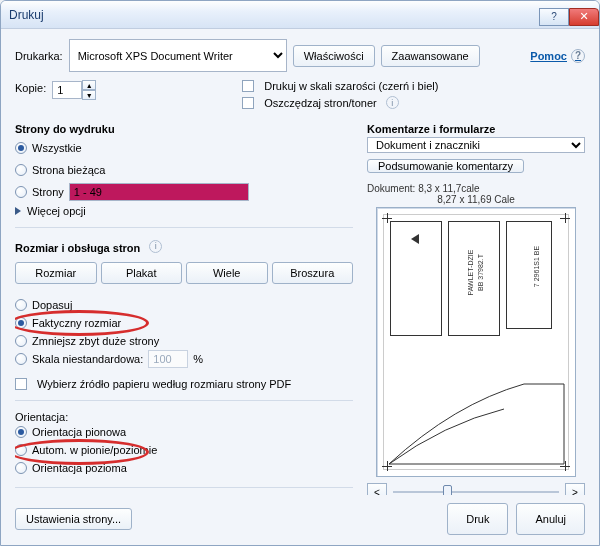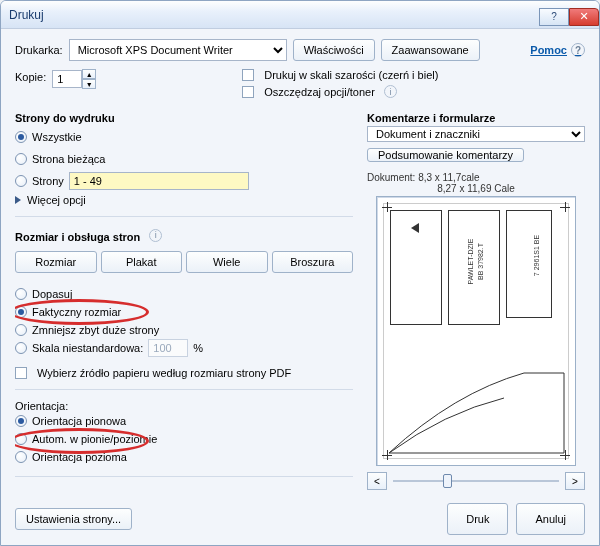--- a/index.html
+++ b/index.html
@@ -5,38 +5,38 @@
 * { box-sizing: border-box; font-family: "Segoe UI", Tahoma, sans-serif; font-size: 11px; }
 body { margin:0; background:#eef1f5; }
 .window { width:600px; height:546px; background:#f2f5fa; border:1px solid #8ea5c2; border-radius:6px 6px 0 0; overflow:hidden; position:relative; }
 .titlebar { height:28px; background:linear-gradient(#fdfefe,#e8f0fb 40%,#d7e4f5); border-bottom:1px solid #c0cde0; display:flex; align-items:center; padding:0 0 0 8px; }
 .titlebar .title { color:#1a3c6e; font-size:12px; }
 .winbtns { margin-left:auto; display:flex; }
 .winbtn { width:30px; height:18px; margin-top:4px; border:1px solid #7a95b8; background:linear-gradient(#f8fbff,#d7e5f5); display:flex; align-items:center; justify-content:center; font-size:10px; color:#2b4a78; }
 .winbtn.close { background:linear-gradient(#f07b7b,#d63c2f); color:#fff; border-color:#a12c22; border-top-right-radius:4px;}
 .body { padding:10px 14px 10px 14px; display:flex; flex-direction:column; height:calc(100% - 28px); }
 .row { display:flex; align-items:center; gap:6px; }
-select.printer { flex:1; max-width:218px; height:22px; border:1px solid #a7b5c9; background:#fff; padding:0 4px;}
+select.printer { flex:1; max-width:218px; height:33px; border:1px solid #a7b5c9; background:#fff; padding:0 4px;}
 .btn { height:22px; border:1px solid #9fb2c9; background:linear-gradient(#fdfefe,#ebf1f8); border-radius:3px; padding:0 10px; display:inline-flex; align-items:center; cursor:pointer; }
 .big-btn { height:32px; padding:0 18px; }
 .help { color:#0b5aaa; margin-left:auto; font-weight:bold; text-decoration:underline; cursor:pointer; display:flex; align-items:center; gap:4px;}
 .help .qicon{ width:14px;height:14px;border:1px solid #9fb2c9;border-radius:50%;display:inline-flex;align-items:center;justify-content:center;font-size:10px;color:#6b7f97;text-decoration:none;}
 .spin { display:flex; align-items:center; }
 .spin input{ width:30px; height:18px; border:1px solid #a7b5c9; text-align:left; padding:0 4px;}
 .spin .arrows{ display:flex; flex-direction:column; }
 .spin .arrow{ width:14px;height:10px;border:1px solid #9fb2c9;background:linear-gradient(#fdfefe,#e8f0fa);font-size:7px;display:flex;align-items:center;justify-content:center;cursor:pointer;}
 .checkbox { width:12px;height:12px;border:1px solid #8fa4bd;background:#fff;display:inline-block;margin-right:4px;vertical-align:middle;}
 .main { display:flex; gap:14px; margin-top:10px; flex:1; overflow:hidden;}
 .left { flex:1; display:flex; flex-direction:column; gap:4px;}
 .right { width:218px; display:flex; flex-direction:column; }
 .section-title { font-weight:bold; margin-top:4px; }
 .radio-row { display:flex; align-items:center; gap:5px; height:18px; }
 .radio { width:12px;height:12px;border:1px solid #7d94b2;border-radius:50%;background:radial-gradient(circle at 35% 35%,#fff,#e6eef8);display:inline-flex;align-items:center;justify-content:center;}
 .radio.selected::after{content:"";width:6px;height:6px;border-radius:50%;background:#2b5aa0;}
-input.range { width:60px; height:18px; border:1px solid #a7b5c9; padding:0 4px; background:#fef9c3;}
+input.range { width:60px; height:18px; border:1px solid #a7b5c9; padding:0 4px; background:#be185d;}
 .expand-row{display:flex;align-items:center;gap:6px;cursor:pointer;}
 .tri{width:0;height:0;border-top:4px solid transparent;border-bottom:4px solid transparent;border-left:6px solid #3a5a88;}
 hr.sep{border:none;border-top:1px solid #d2dbe8;margin:6px 0;}
 .size-row{display:flex;align-items:center;gap:6px;}
 .btnrow{display:flex;gap:4px;margin-top:4px;}
 .btnrow .btn{flex:1;justify-content:center;padding:0;}
 input.pct{width:40px;height:18px;border:1px solid #c8d2e0;color:#9aa9bc;padding:0 4px;background:#fafbfc;}
 .qicon-inline{width:13px;height:13px;border:1px solid #b0bfd2;border-radius:50%;display:inline-flex;align-items:center;justify-content:center;font-size:9px;color:#7a8ea6;margin-left:3px;}
 .comment-select{width:100%;height:20px;border:1px solid #a7b5c9;background:#fff;margin-top:2px;padding:0 4px;}
 .preview-wrap{flex:1;display:flex;flex-direction:column;align-items:center;margin-top:6px;}
@@ -103,21 +103,21 @@
           <div class="arrow">▼</div>
         </div>
       </div>
       <div style="margin-left:140px;display:flex;flex-direction:column;gap:4px;">
         <label class="row">
             <span class="checkbox"></span>
             <span>Drukuj w skali szarości (czerń i biel)</span>
           </label>
         <label class="row">
             <span class="checkbox"></span>
-            <span>Oszczędzaj opcji/toner</span>
+            <span>Oszczędzaj stron/toner</span>
             <span class="qicon-inline">i</span>
           </label>
       </div>
     </div>
 
     <div class="main">
 
       <div class="left">
         <div class="section-title">Strony do wydruku</div>
         <div class="radio-row">

